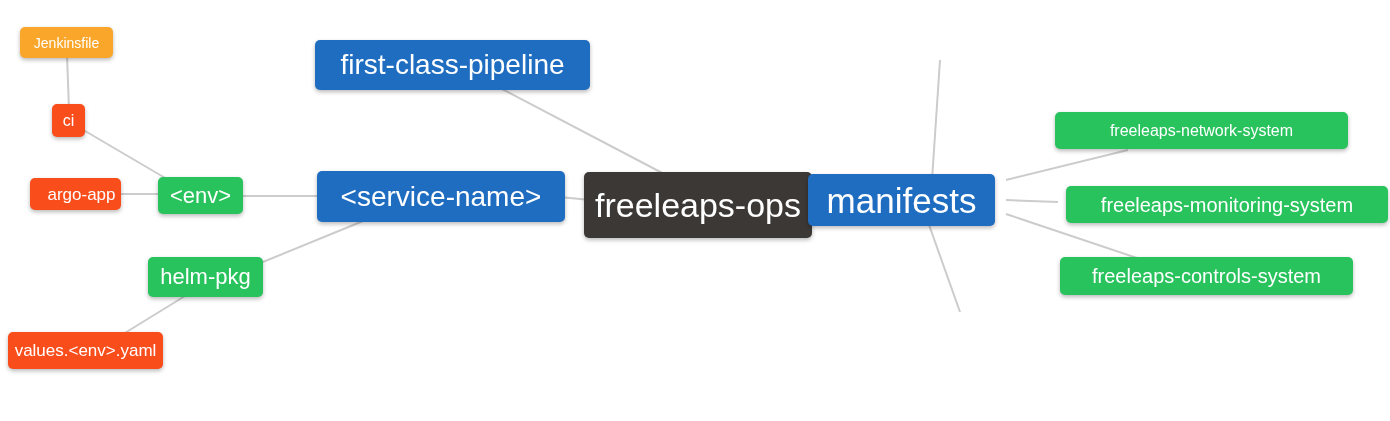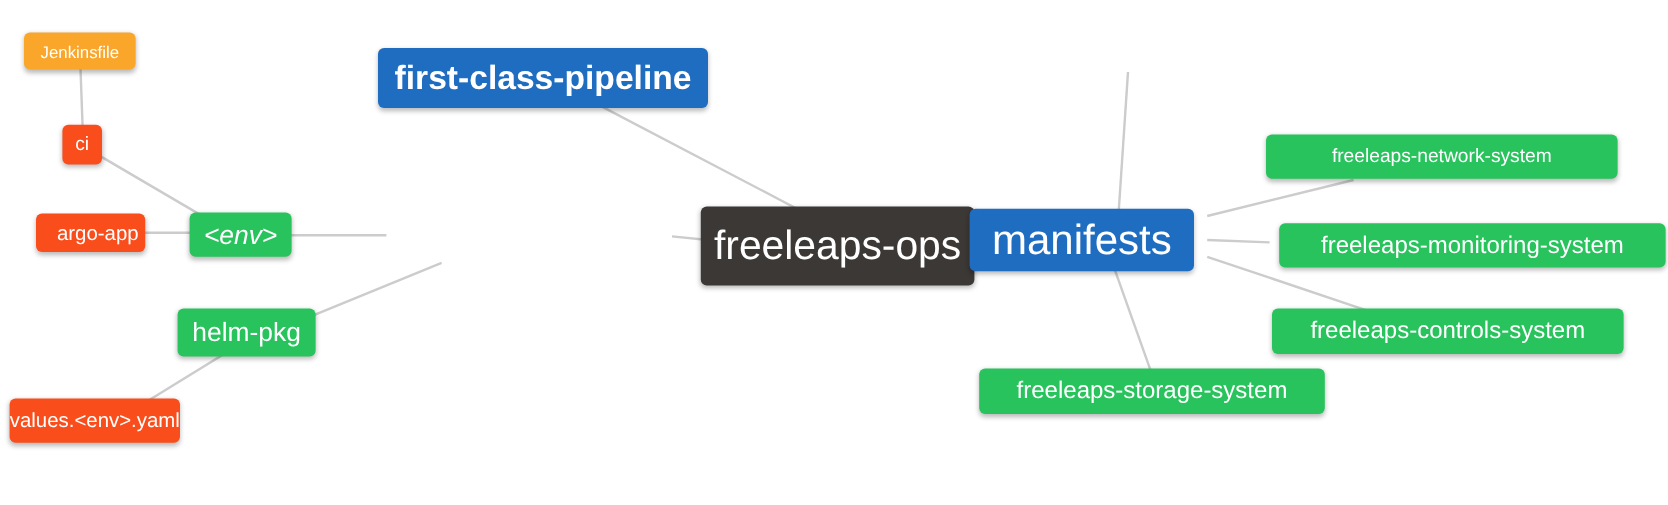--- a/index.html
+++ b/index.html
@@ -63,39 +63,39 @@
     <line x1="840" y1="203" x2="858" y2="201"></line>
     <line x1="932" y1="180" x2="940" y2="60"></line>
     <line x1="1006" y1="180" x2="1128" y2="150"></line>
     <line x1="1006" y1="200" x2="1058" y2="202"></line>
     <line x1="1006" y1="214" x2="1140" y2="259"></line>
     <line x1="928" y1="222" x2="960" y2="312"></line>
   </svg>
 
   <div class="node dark" style="left:584px; top:172px; width:228px; height:66px; font-size:34px;">freeleaps-ops</div>
 
-  <div class="node blue" style="left:315px; top:40px; width:275px; height:50px; font-size:28px;font-weight:bold;">first-class-pipeline</div>
+  <div class="node blue" style="left:315px; top:40px; width:275px; height:50px; font-size:28px;">first-class-pipeline</div>
 
+  <div class="node blue" style="left:317px; top:171px; width:248px; height:51px; font-size:28px;">&lt;service-name&gt;</div>
 
-  <div class="node green" style="left:158px; top:177px; width:85px; height:37px; font-size:22px;font-style:italic;">&lt;env&gt;</div>
+  <div class="node green" style="left:158px; top:177px; width:85px; height:37px; font-size:22px;">&lt;env&gt;</div>
 
   <div class="node red" style="left:52px; top:104px; width:33px; height:33px; font-size:16px;">ci</div>
 
   <div class="node orange" style="left:20px; top:27px; width:93px; height:31px; font-size:14px;">Jenkinsfile</div>
 
   <div class="node red" style="left:30px; top:178px; width:91px; height:32px; font-size:17px;padding-left:12px;">argo-app</div>
 
   <div class="node green" style="left:148px; top:257px; width:115px; height:40px; font-size:22px;">helm-pkg</div>
 
-  <div class="node red" style="left:8px; top:332px; width:142px; height:37px; font-size:17px;">values.&lt;env&gt;.yaml</div>
+  <div class="node red" style="left:8px; top:332px; width:155px; height:37px; font-size:17px;">values.&lt;env&gt;.yaml</div>
 
   <div class="node blue" style="left:808px; top:174px; width:187px; height:52px; font-size:35px;">manifests</div>
 
 
   <div class="node green" style="left:1055px; top:112px; width:293px; height:37px; font-size:16px;">freeleaps-network-system</div>
 
   <div class="node green" style="left:1052px; top:186px; width:322px; height:37px; font-size:20px;margin-left:14px;">freeleaps-monitoring-system</div>
 
   <div class="node green" style="left:1060px; top:257px; width:293px; height:38px; font-size:20px;">freeleaps-controls-system</div>
 
-  <div class="node green" style="left:816px; top:307px; width:288px; height:38px; font-size:20px;">freeleaps-storage-system</div>
 
 </div>
 
 </body></html>

